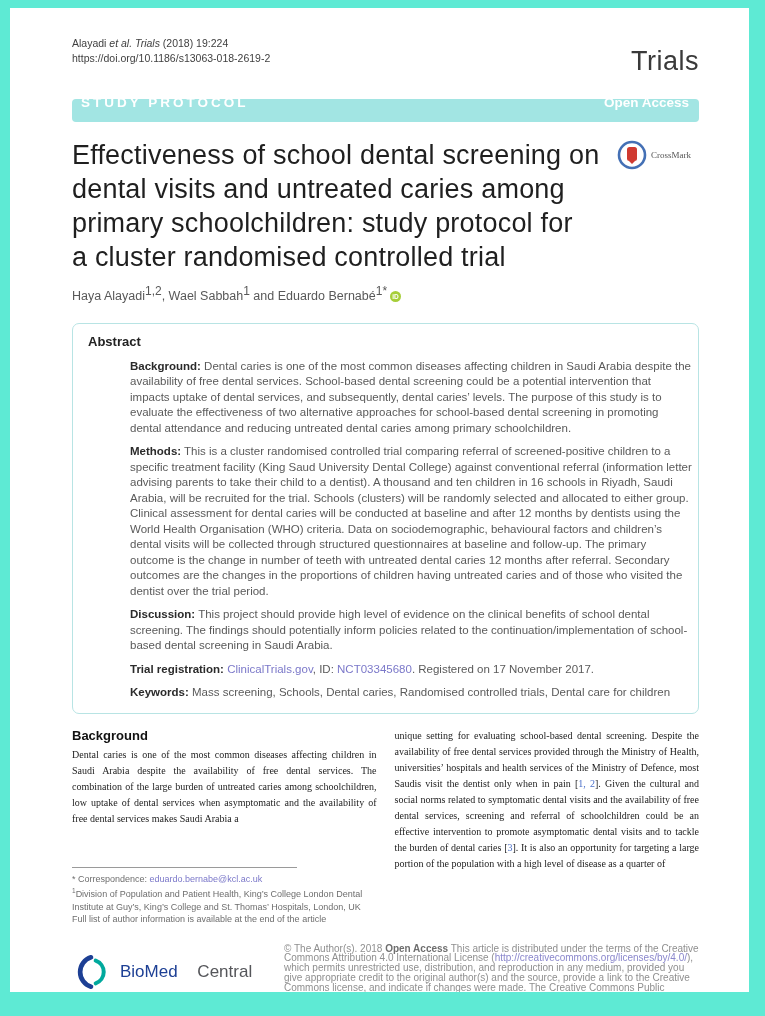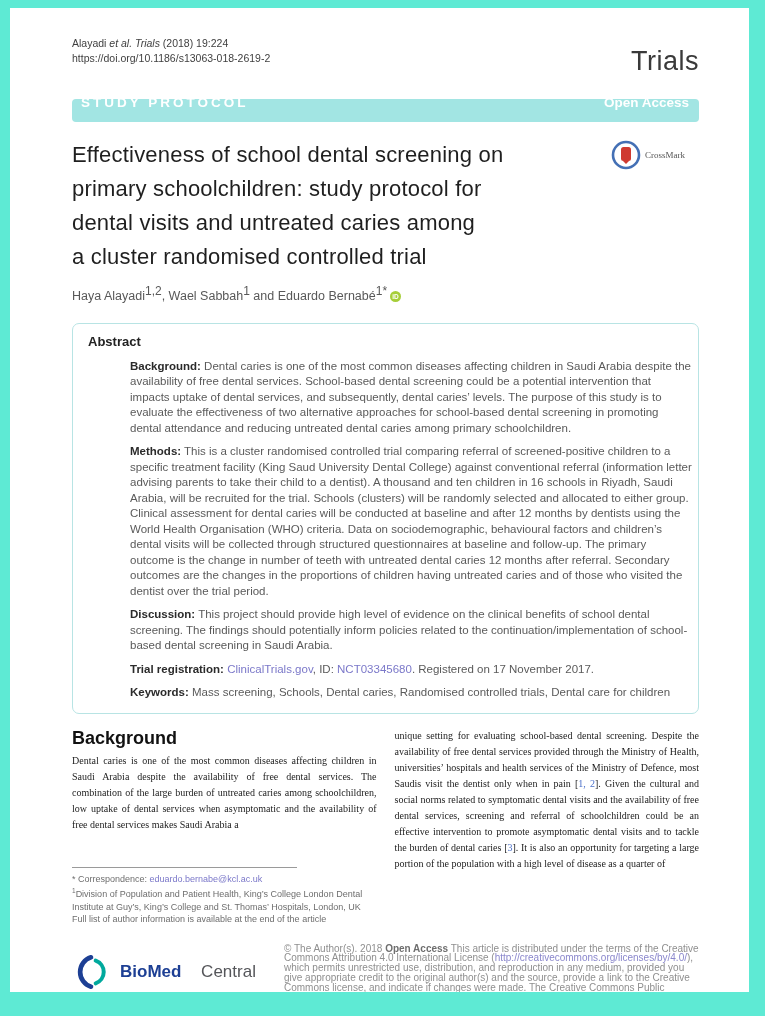--- a/index.html
+++ b/index.html
@@ -13,55 +13,55 @@
   .cite .doi { color:#3f3f3f; text-decoration:none; }
   .masthead { font-size:27px; color:#3a3a3a; letter-spacing:0.5px; margin-top:10px; }
 
   
   .banner { margin-top:22px; height:23px; background:#a2e5e3; display:flex; justify-content:space-between; align-items:center; padding:0 10px 17px 9px; border-radius:4px; }
   .banner .ptype { color:#ffffff; font-weight:bold; font-size:13.5px; letter-spacing:3px; }
   .banner .oa { color:#ffffff; font-weight:bold; font-size:13.5px; }
 
   
   .title-row { position:relative; margin-top:16px; }
-  .title { font-size:22px; line-height:34px; color:#1f1f1f; font-weight:normal; letter-spacing:0.2px; }
+  .title { font-size:27px; line-height:34px; color:#1f1f1f; font-weight:normal; letter-spacing:0.2px; }
   .title span { display:block; }
-  .crossmark { position:absolute; right:14px; top:2px; display:flex; align-items:center; gap:4px; }
+  .crossmark { position:absolute; right:8px; top:2px; display:flex; align-items:center; gap:4px; }
   .crossmark .cm-text { font-size:9px; color:#555; font-family:"Liberation Serif", serif; }
 
   
   .authors { margin-top:10px; font-size:12.5px; color:#585858; }
   .authors sup { font-size:12px; }
   .orcid { display:inline-block; width:11px; height:11px; background:#a6ce39; border-radius:50%; color:#fff; font-size:6.5px; font-weight:bold; text-align:center; line-height:11px; vertical-align:middle; margin-left:3px; }
 
   
   .abstract { margin-top:20px; border:1.5px solid #b8e4e4; border-radius:7px; padding:10px 6px 12px 15px; font-size:11.5px; line-height:15.5px; color:#5a5a5a; }
   .abstract h2 { font-size:13px; color:#222; margin-bottom:9px; font-weight:bold; }
   .abstract p { margin-bottom:8px;margin-left:42px; }
   .abstract p:last-child { margin-bottom:0; }
   .ab-label { font-weight:bold; color:#2b2b2b; }
   a.link { color:#7b78c9; text-decoration:none; }
   a.ref { color:#4a6fc9; text-decoration:none; }
 
   
   .columns { margin-top:14px; display:grid; grid-template-columns:1fr 1fr; column-gap:18px; height:198px; }
   .col-left { display:flex; flex-direction:column; justify-content:space-between; }
   .body-text { font-family:Liberation Serif, serif; font-size:10px; line-height:16px; color:#1c1c1c; text-align:justify; }
-  .col h3 { font-size:18px; color:#111; font-weight:bold; margin-bottom:4px; font-family:"Liberation Sans", sans-serif; }
+  .col h3 { font-size:13px; color:#111; font-weight:bold; margin-bottom:4px; font-family:"Liberation Sans", sans-serif; }
 
   
   .footnote { font-size:9px; line-height:12.5px; color:#6e6e6e; }
   .footnote .rule { border-top:1px solid #9a9a9a; width:225px; margin-bottom:5px; }
   .footnote sup { font-size:6.5px; }
 
   
   .footer { margin-top:18px; display:flex; align-items:flex-start; }
   .bmc-logo { display:flex; align-items:center; gap:6px; width:212px; flex-shrink:0; padding-top:8px; }
   .bmc-name { font-size:17px; }
-  .bmc-name .b1 { font-weight:bold; color:#1d3f94; }
+  .bmc-name .b1 { font-weight:normal; color:#1d3f94; }
   .bmc-name .b2 { color:#55565a;padding-left:15px; }
   .copyright { font-size:10px; line-height:9.8px; color:#8f8f8f; width:470px; }
   .copyright b { color:#6e6e6e; }
   .copyright a { color:#8a87cc; text-decoration:none; }
 </style>
 </head>
 <body>
 
 <div class="frame">
   <div class="page">
@@ -75,22 +75,22 @@
     </div>
 
     <div class="banner">
       <span class="ptype">STUDY PROTOCOL</span>
       <span class="oa">Open Access</span>
     </div>
 
     <div class="title-row">
       <h1 class="title">
         <span>Effectiveness of school dental screening on</span>
+        <span>dental visits and untreated caries among</span>
         <span>primary schoolchildren: study protocol for</span>
-        <span>dental visits and untreated caries among</span>
         <span>a cluster randomised controlled trial</span>
       </h1>
       <div class="crossmark">
         <svg width="30" height="30" viewBox="0 0 30 30">
           <circle cx="15" cy="15" r="13" fill="#ffffff" stroke="#4470b5" stroke-width="2.6"></circle>
           <rect x="10" y="7" width="10" height="14" rx="2.5" fill="#cf3a31"></rect>
           <path d="M12 21 l3 3 l3 -3 z" fill="#cf3a31"></path>
         </svg>
         <span class="cm-text">CrossMark</span>
       </div>

